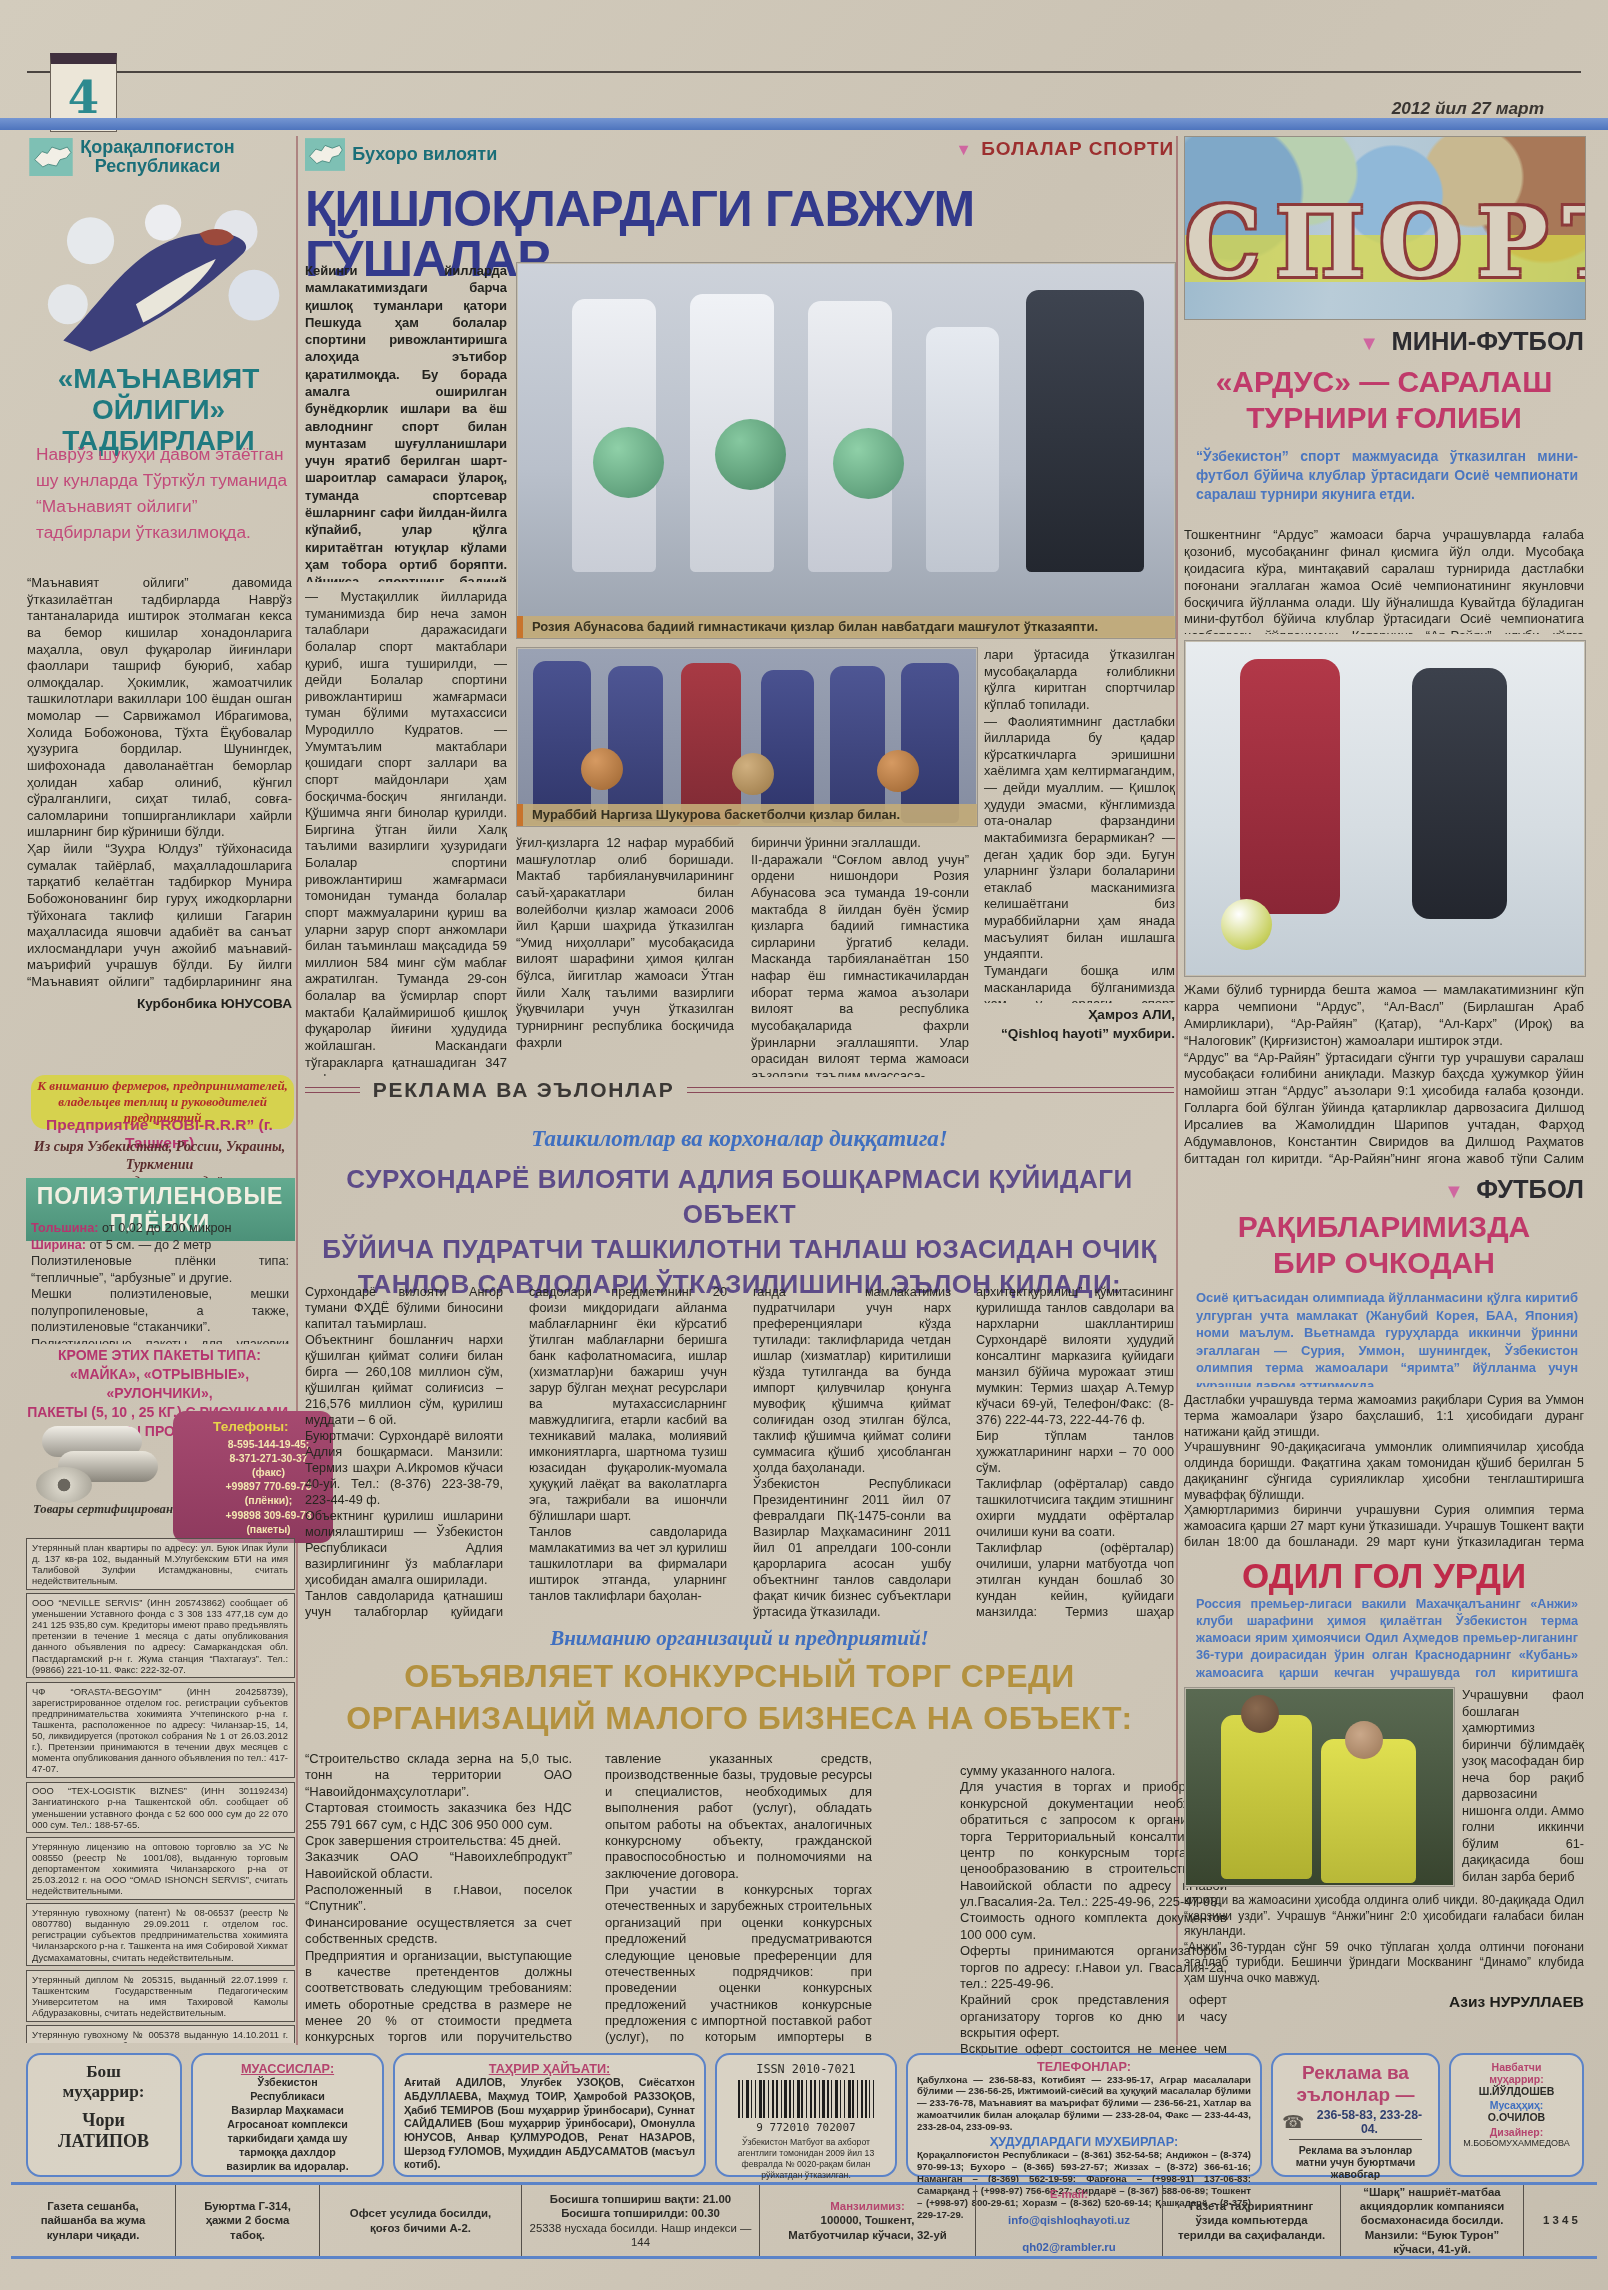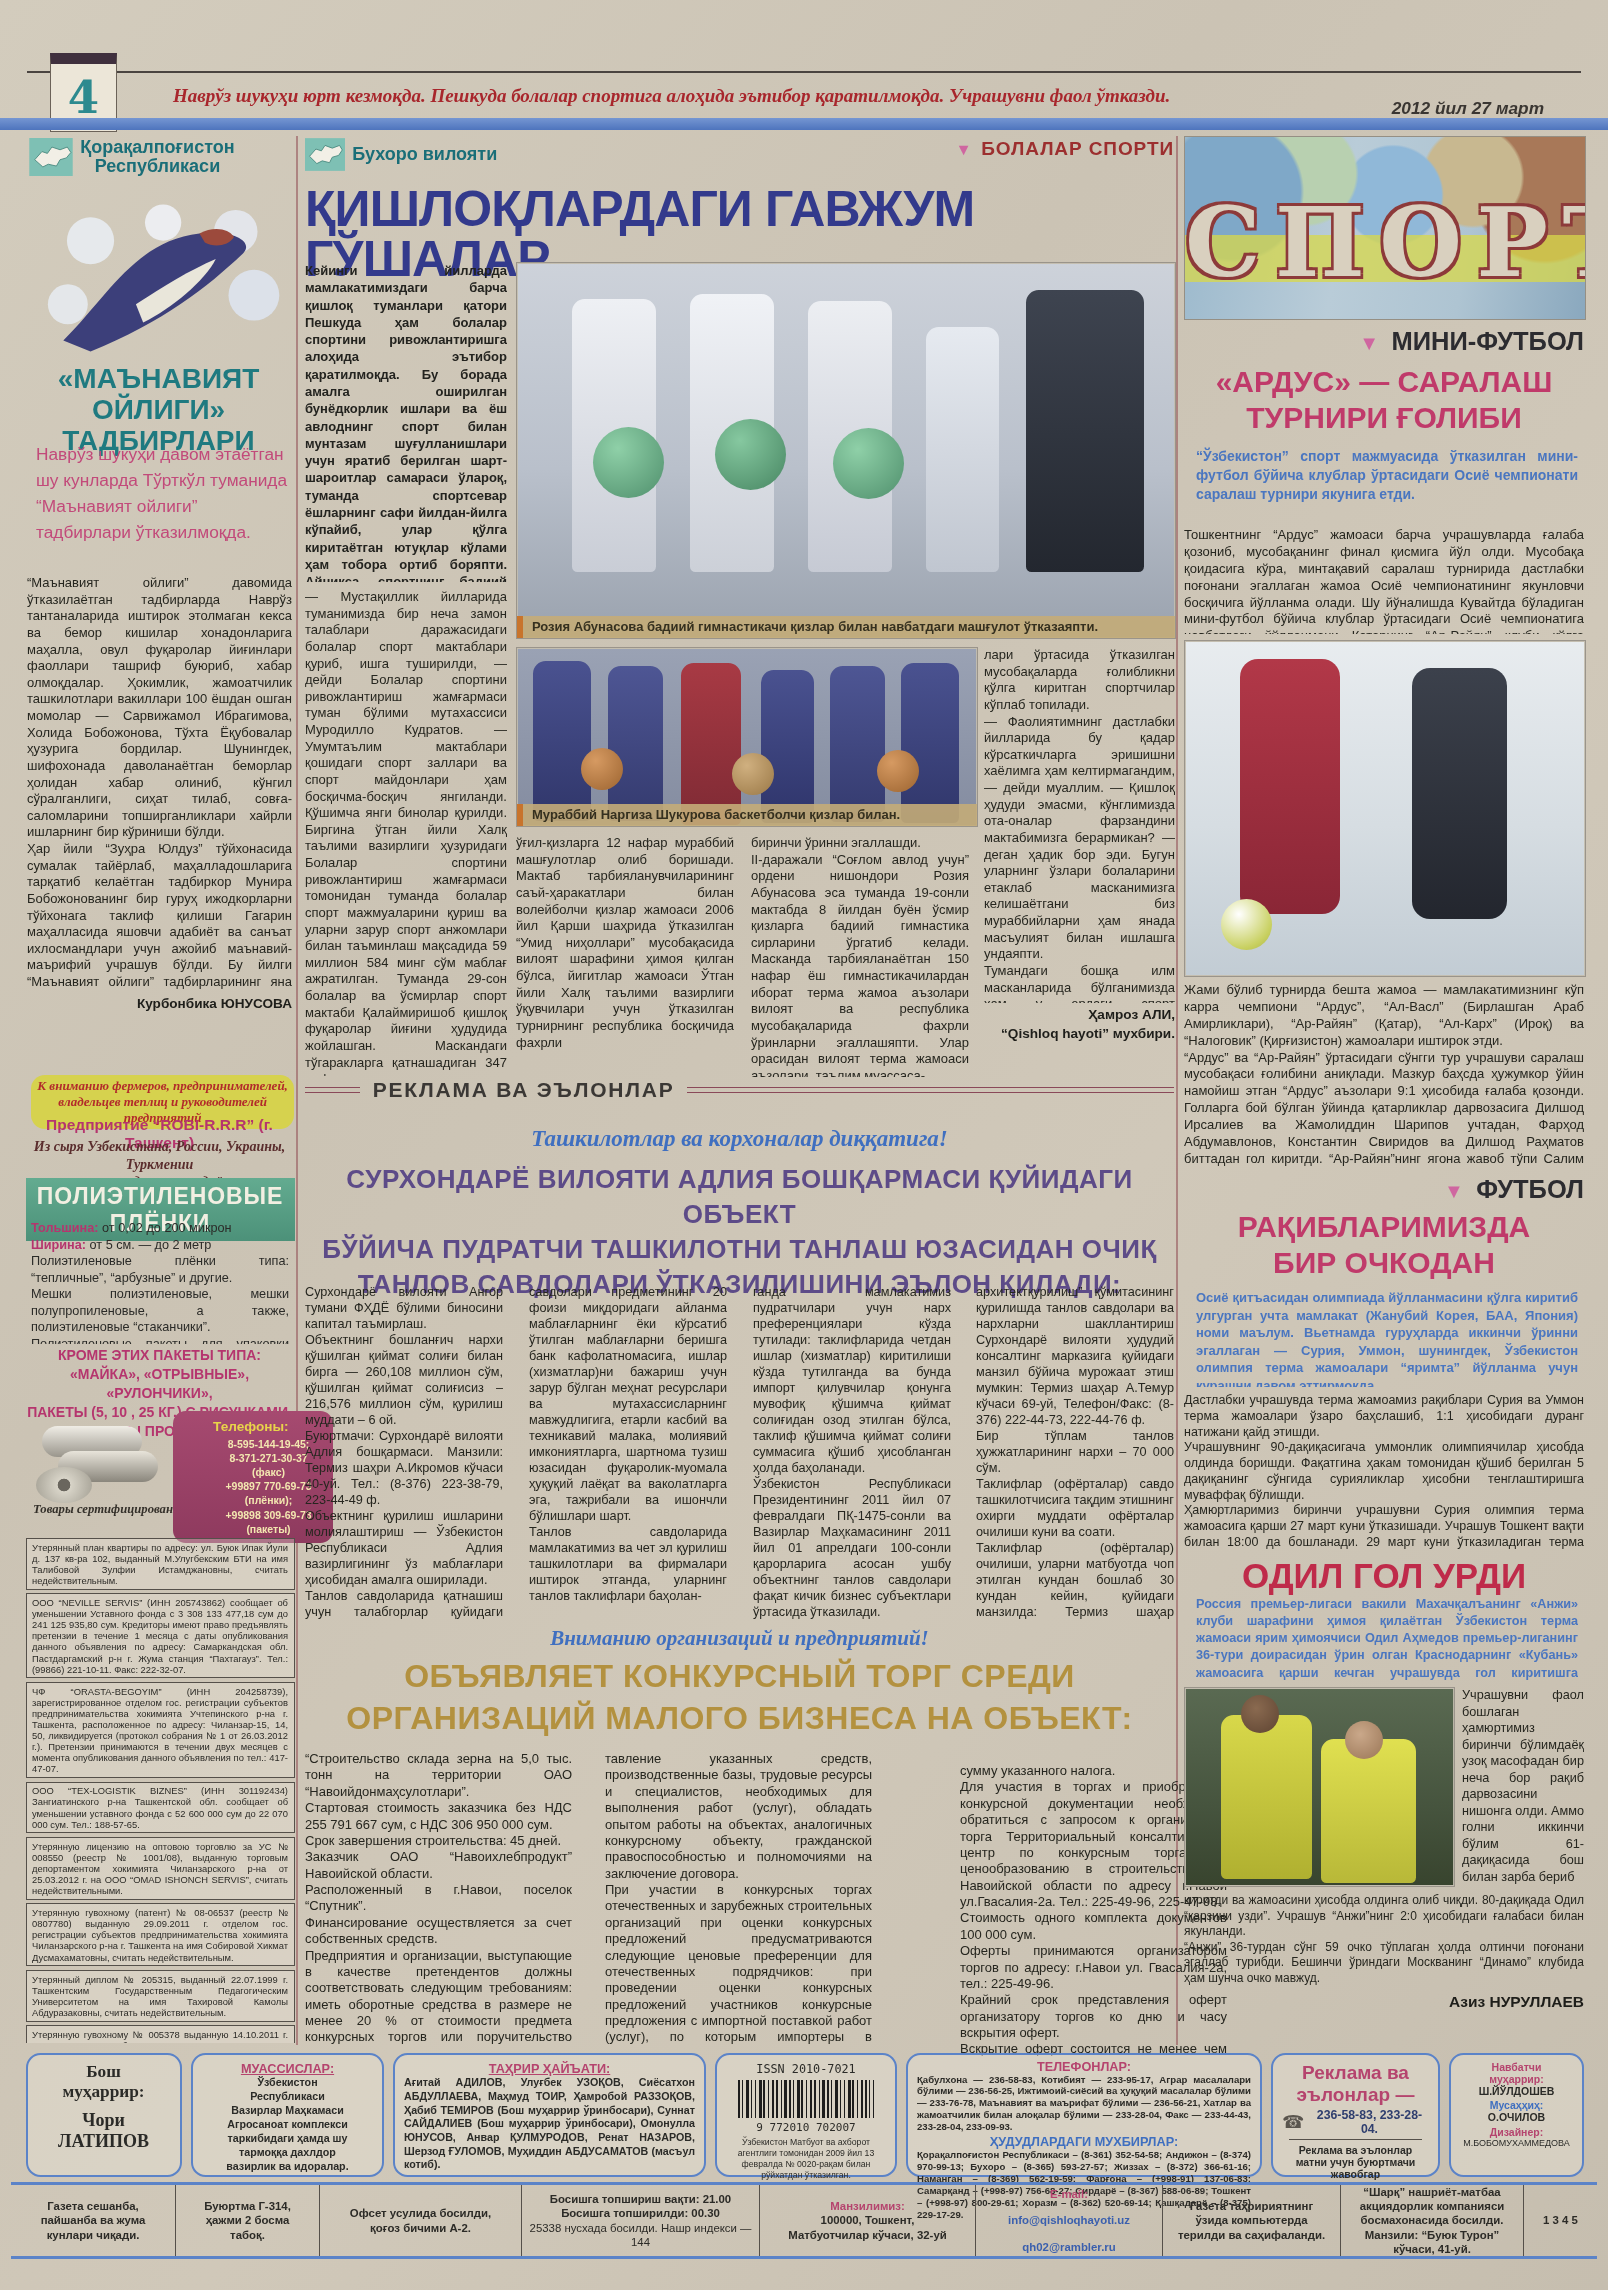--- a/index.html
+++ b/index.html
@@ -91,21 +91,20 @@
 </style>
 </head>
 <body>
 
 <div class="page">
 
   <div class="toprule"></div>
   <div class="pagebox">
     <span class="pagenum">4</span>
   </div>
-  <div class="slogans">Наврўз шукуҳи юрт кезмоқда.    Пешкуда болалар спортига алоҳида эътибор қаратилмоқда.    Учрашувни фаол ўтказди.</div>
   <div class="dateline">2012 йил 27 март</div>
   <div class="bluebar"></div>
 
   <div class="vline" style="left:296px;top:136px;height:1909px;"></div>
   <div class="vline" style="left:1176px;top:136px;height:1909px;"></div>
 
   <div class="abs chip" style="left:29px;top:138px;width:264px;">
     <span class="ic">
       <svg width="44" height="38" viewBox="0 0 48 42">
           <rect width="48" height="42" fill="#7ec0b4"></rect>

